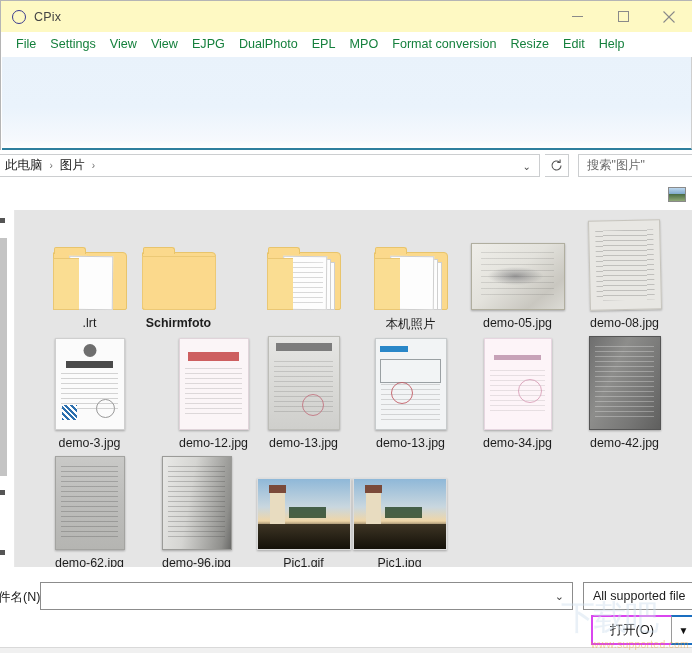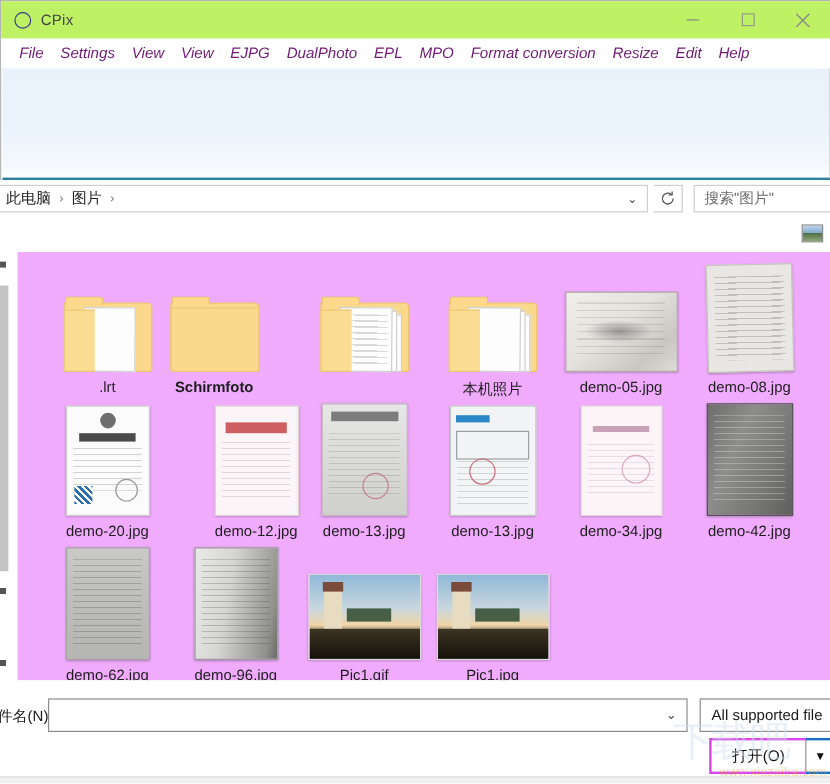--- a/index.html
+++ b/index.html
@@ -21,21 +21,21 @@
     left: 0; top: 0;
     width: 692px; height: 150px;
     background: #ffffff;
     border-top: 1px solid #b5b5b5;
     border-left: 1px solid #b5b5b5;
     box-sizing: border-box;
   }
   .titlebar {
     position: relative;
     height: 31px;
-    background: #bef264;
+    background: #fef9c3;
     display: flex;
     align-items: center;
   }
   .title-icon {
     width: 14px; height: 14px;
     margin-left: 11px;
     border: 1.6px solid #3b3b8f;
     border-radius: 50%;
     box-sizing: border-box;
   }
@@ -60,24 +60,23 @@
 
   .menubar {
     height: 24px;
     display: flex;
     align-items: center;
     padding-left: 8px;
     background: #ffffff;
   }
   .menu-item {
     font-size: 12.6px;
-    color: #701a75;
+    color: #15803d;
     padding: 2px 7px;
     white-space: nowrap;
-    font-style: italic;
   }
 
   .app-canvas {
     position: absolute;
     left: 1px; right: 0; top: 56px; bottom: 0;
     background: linear-gradient(to bottom, #e9f2fb 0%, #eaf3fc 55%, #f6f9fd 92%, #ffffff 100%);
     border-bottom: 2px solid #2e7f9e;
     border-right: 1px solid #cfcfcf;
   }
 
@@ -168,21 +167,21 @@
     border: 1px solid #8a8a8a;
     box-sizing: border-box;
     background: linear-gradient(to bottom, #bcd7ee 0%, #7fa9cc 48%, #4e6f46 50%, #8fa878 100%);
     padding: 0;
   }
 
   .content-area {
     position: absolute;
     left: 0; top: 60px;
     width: 692px; bottom: 85px;
-    background: #f0abfc;
+    background: #e5e5e5;
     overflow: hidden;
   }
   .left-rail {
     position: absolute;
     left: 0; top: 0; bottom: 0;
     width: 14px;
     background: #ffffff;
     border-right: 1px solid #e8e8e8;
   }
   .left-rail-thumb {
@@ -562,21 +561,21 @@
         <div class="tile" style="left:22px; top:126px;">
           <div class="thumb-wrap">
             <div class="photo" style="width:68px;height:90px;background:#fbfbfb;border:1px solid #cfcfcf;">
               <div style="position:absolute;left:50%;top:6%;transform:translateX(-50%);width:13px;height:13px;border-radius:50%;background:#6e6e6e"></div>
               <div style="position:absolute;left:16%;top:24%;width:68%;height:7px;background:#4a4a4a"></div>
               <div class="doc-lines" style="top:38%;height:40%;opacity:.5"></div>
               <div style="position:absolute;left:10%;bottom:10%;width:15px;height:15px;background:repeating-linear-gradient(45deg,#2b6fae 0 2px,#fff 2px 4px)"></div>
               <div style="position:absolute;right:12%;bottom:12%;width:17px;height:17px;border:1px solid #999;border-radius:50%"></div>
             </div>
           </div>
-          <div class="tile-label">demo-20.jpg</div>
+          <div class="tile-label">demo-3.jpg</div>
         </div>
 
         <div class="tile" style="left:146px; top:126px;">
           <div class="thumb-wrap">
             <div class="photo" style="width:68px;height:90px;background:#fbf5f7;border:1px solid #e0d4da;">
               <div style="position:absolute;left:12%;top:14%;width:76%;height:9px;background:#c23a3a;opacity:.8"></div>
               <div class="doc-lines" style="top:32%;height:56%;opacity:.38"></div>
             </div>
           </div>
           <div class="tile-label">demo-12.jpg</div>
@@ -655,21 +654,21 @@
             <div class="photo" style="width:92px;height:70px;background:linear-gradient(180deg,#8fb8d8 0%,#c9d7df 40%,#efd6a8 60%,#3a3226 72%,#1d1a13 100%);border:1px solid #ddd;">
               <div style="position:absolute;left:14%;top:14%;width:15px;height:36px;background:#e8dcc0"></div>
               <div style="position:absolute;left:13%;top:9%;width:17px;height:8px;background:#7a4a3a"></div>
               <div style="position:absolute;left:34%;top:40%;width:40%;height:16%;background:#2e4a2e;opacity:.85"></div>
               <div style="position:absolute;left:0;bottom:0;width:100%;height:36%;background:linear-gradient(180deg,#3d3424,#141109)"></div>
             </div>
           </div>
           <div class="tile-label">Pic1.gif</div>
         </div>
 
-        <div class="tile" style="left:343px; top:246px;">
+        <div class="tile" style="left:332px; top:246px;">
           <div class="thumb-wrap">
             <div class="photo" style="width:92px;height:70px;background:linear-gradient(180deg,#8fb8d8 0%,#c9d7df 40%,#efd6a8 60%,#3a3226 72%,#1d1a13 100%);border:1px solid #ddd;">
               <div style="position:absolute;left:14%;top:14%;width:15px;height:36px;background:#e8dcc0"></div>
               <div style="position:absolute;left:13%;top:9%;width:17px;height:8px;background:#7a4a3a"></div>
               <div style="position:absolute;left:34%;top:40%;width:40%;height:16%;background:#2e4a2e;opacity:.85"></div>
               <div style="position:absolute;left:0;bottom:0;width:100%;height:36%;background:linear-gradient(180deg,#3d3424,#141109)"></div>
             </div>
           </div>
           <div class="tile-label">Pic1.jpg</div>
         </div>
@@ -689,17 +688,17 @@
       </div>
 
       <div class="open-btn">打开(O)</div>
       <div class="open-split">▼</div>
 
       <div class="status-strip"></div>
     </div>
 
     <div class="watermark">
       <div class="wm-mark">下载吧</div>
-      <div class="wm-text">www.xiazaiba.com</div>
+      <div class="wm-text">www.supported.com</div>
     </div>
 
   </div>
 </div>
 
 </body></html>

